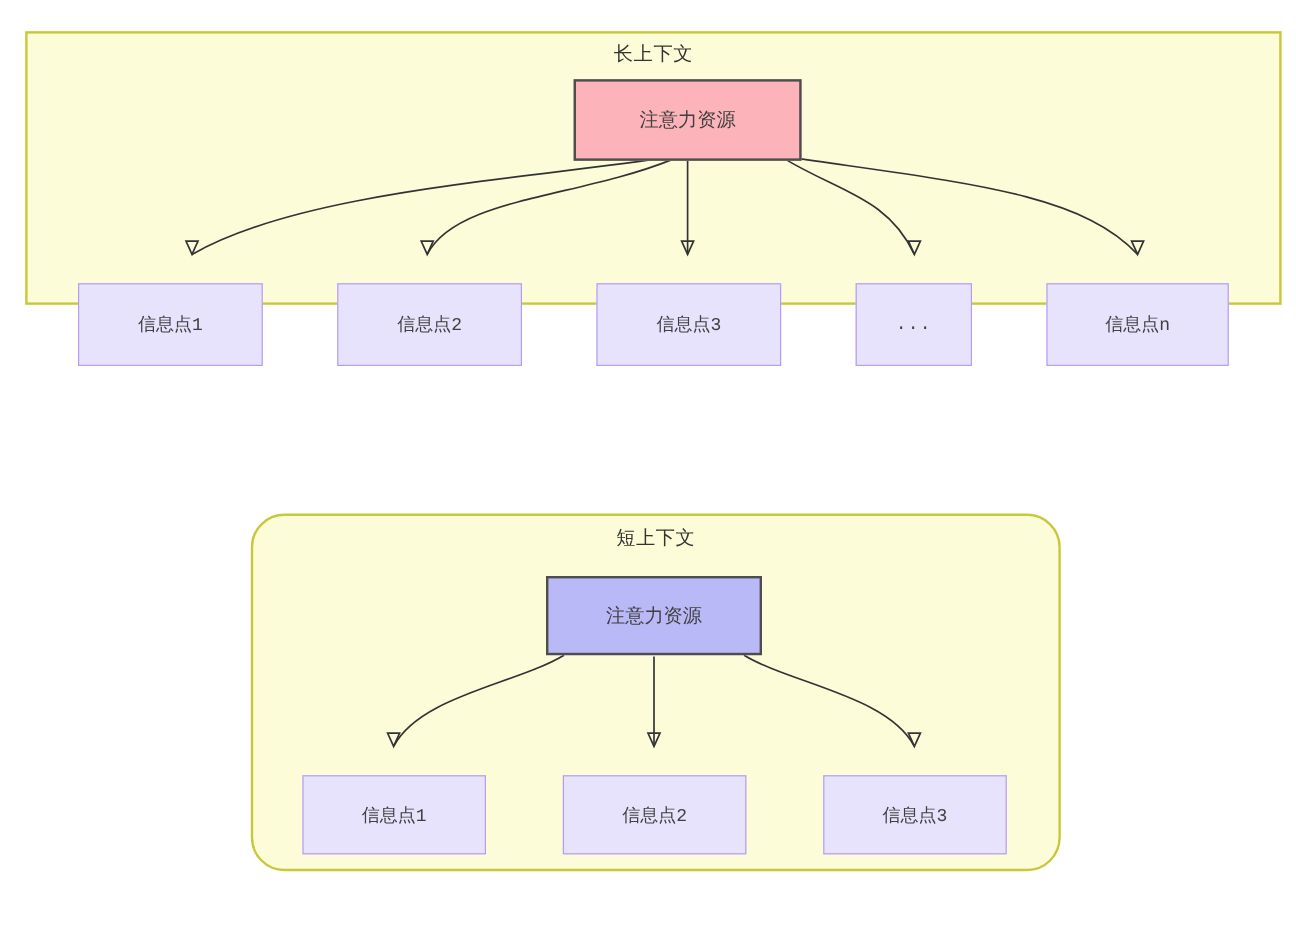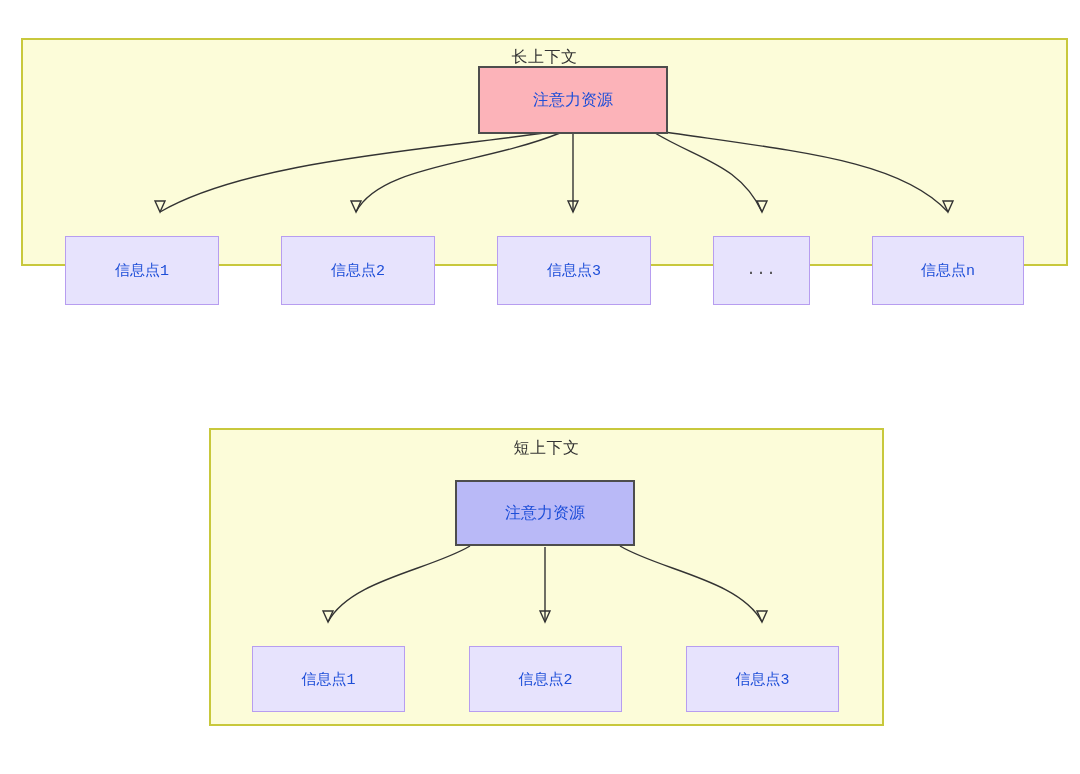--- a/index.html
+++ b/index.html
@@ -18,27 +18,27 @@
     position: absolute;
     background: #fcfcd9;
     border: 2px solid #c8c83c;
     box-sizing: border-box;
   }
   #panel-long {
     left: 21px;
     top: 26px;
     width: 1047px;
     height: 228px;
-    margin-top: 12px;
   }
   #panel-short {
     left: 209px;
     top: 428px;
     width: 675px;
     height: 298px;
+    border-radius: 28px;
   }
   .panel-title {
     position: absolute;
     left: 0;
     right: 0;
     text-align: center;
     font-size: 16px;
     color: #333333;
     letter-spacing: 0.5px;
     white-space: nowrap;
@@ -46,21 +46,21 @@
   #panel-long .panel-title { top: 7px; }
   #panel-short .panel-title { top: 8px; }
 
   .node {
     position: absolute;
     box-sizing: border-box;
     display: flex;
     align-items: center;
     justify-content: center;
     font-size: 16px;
-    color: #1d4ed8;
+    color: #404040;
     white-space: nowrap;
   }
   .node-root-pink {
     background: #fcb3b9;
     border: 2px solid #4d4d4d;
   }
   .node-root-blue {
     background: #b9b9f7;
     border: 2px solid #4d4d4d;
   }

